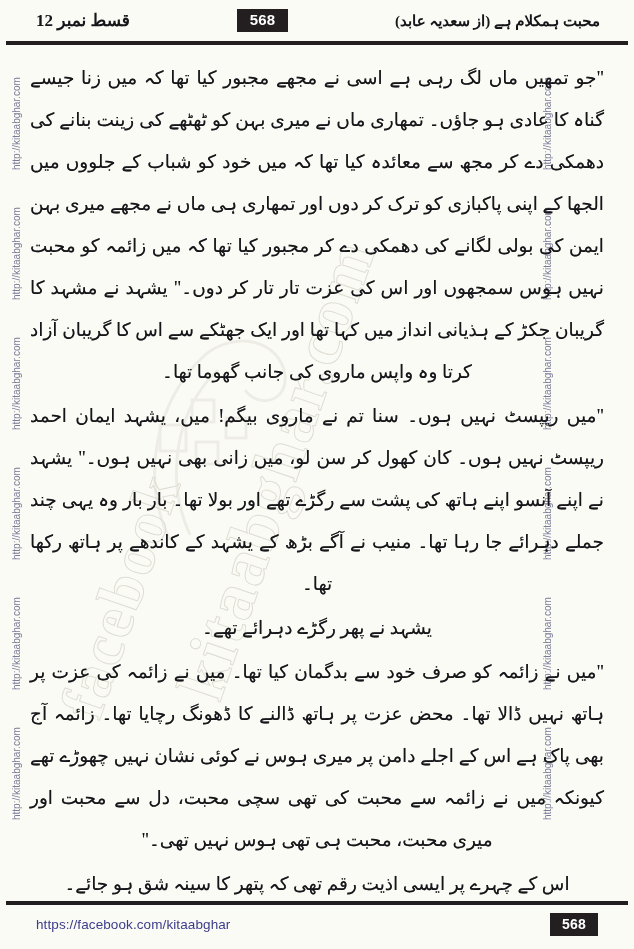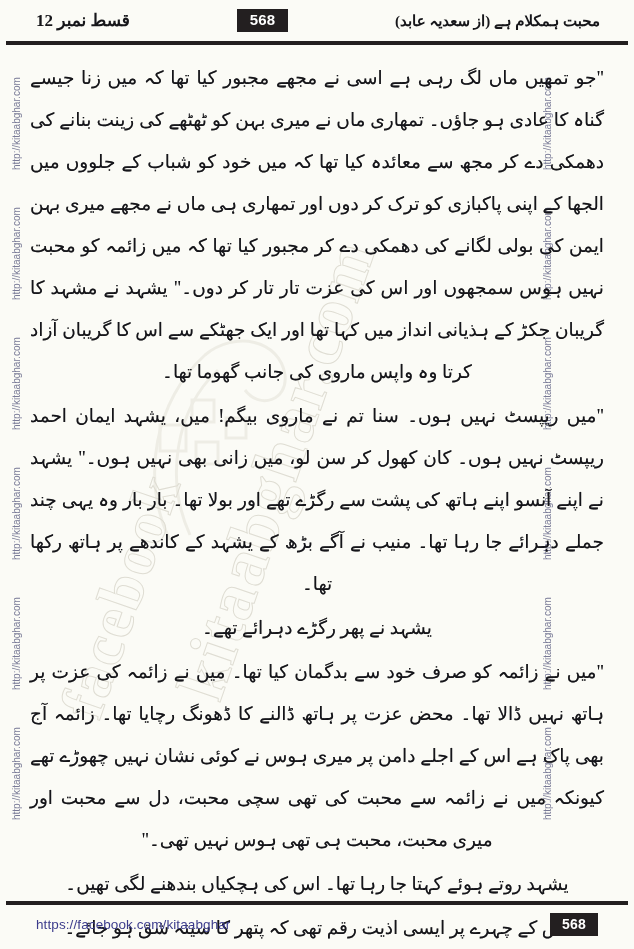--- a/index.html
+++ b/index.html
@@ -220,21 +220,20 @@
     <div class="page-badge">568</div>
     <div class="header-title">محبت ہمکلام ہے (از سعدیہ عابد)</div>
   </div>
   <div class="rule-top"></div>
 
   <div class="content">
     <p class="para">"جو تمھیں ماں لگ رہی ہے اسی نے مجھے مجبور کیا تھا کہ میں زنا جیسے گناہ کا عادی ہو جاؤں۔ تمھاری ماں نے میری بہن کو ٹھٹھے کی زینت بنانے کی دھمکی دے کر مجھ سے معائدہ کیا تھا کہ میں خود کو شباب کے جلووں میں الجھا کے اپنی پاکبازی کو ترک کر دوں اور تمھاری ہی ماں نے مجھے میری بہن ایمن کی بولی لگانے کی دھمکی دے کر مجبور کیا تھا کہ میں زائمہ کو محبت نہیں ہوس سمجھوں اور اس کی عزت تار تار کر دوں۔" یشہد نے مشہد کا گریبان جکڑ کے ہذیانی انداز میں کہا تھا اور ایک جھٹکے سے اس کا گریبان آزاد کرتا وہ واپس ماروی کی جانب گھوما تھا۔</p>
     <p class="para">"میں ریپسٹ نہیں ہوں۔ سنا تم نے ماروی بیگم! میں، یشہد ایمان احمد ریپسٹ نہیں ہوں۔ کان کھول کر سن لو، میں زانی بھی نہیں ہوں۔" یشہد نے اپنے آنسو اپنے ہاتھ کی پشت سے رگڑے تھے اور بولا تھا۔ بار بار وہ یہی چند جملے دہرائے جا رہا تھا۔ منیب نے آگے بڑھ کے یشہد کے کاندھے پر ہاتھ رکھا تھا۔</p>
     <p class="para center">یشہد نے پھر رگڑے دہرائے تھے۔</p>
     <p class="para">"میں نے زائمہ کو صرف خود سے بدگمان کیا تھا۔ میں نے زائمہ کی عزت پر ہاتھ نہیں ڈالا تھا۔ محض عزت پر ہاتھ ڈالنے کا ڈھونگ رچایا تھا۔ زائمہ آج بھی پاک ہے اس کے اجلے دامن پر میری ہوس نے کوئی نشان نہیں چھوڑے تھے کیونکہ میں نے زائمہ سے محبت کی تھی سچی محبت، دل سے محبت اور میری محبت، محبت ہی تھی ہوس نہیں تھی۔"</p>
-    <p class="para center">یشہد روتے ہوئے کہتا جا رہا تھا۔ اس کی ہچکیاں بندھنے لگی تھیں۔</p>
     <p class="para center">اس کے چہرے پر ایسی اذیت رقم تھی کہ پتھر کا سینہ شق ہو جائے۔</p>
 
   </div>
 
   <div class="rule-bottom"></div>
   <div class="footer">
     <a class="footer-link" href="#">https://facebook.com/kitaabghar</a>
     <div class="footer-badge">568</div>
   </div>
 

